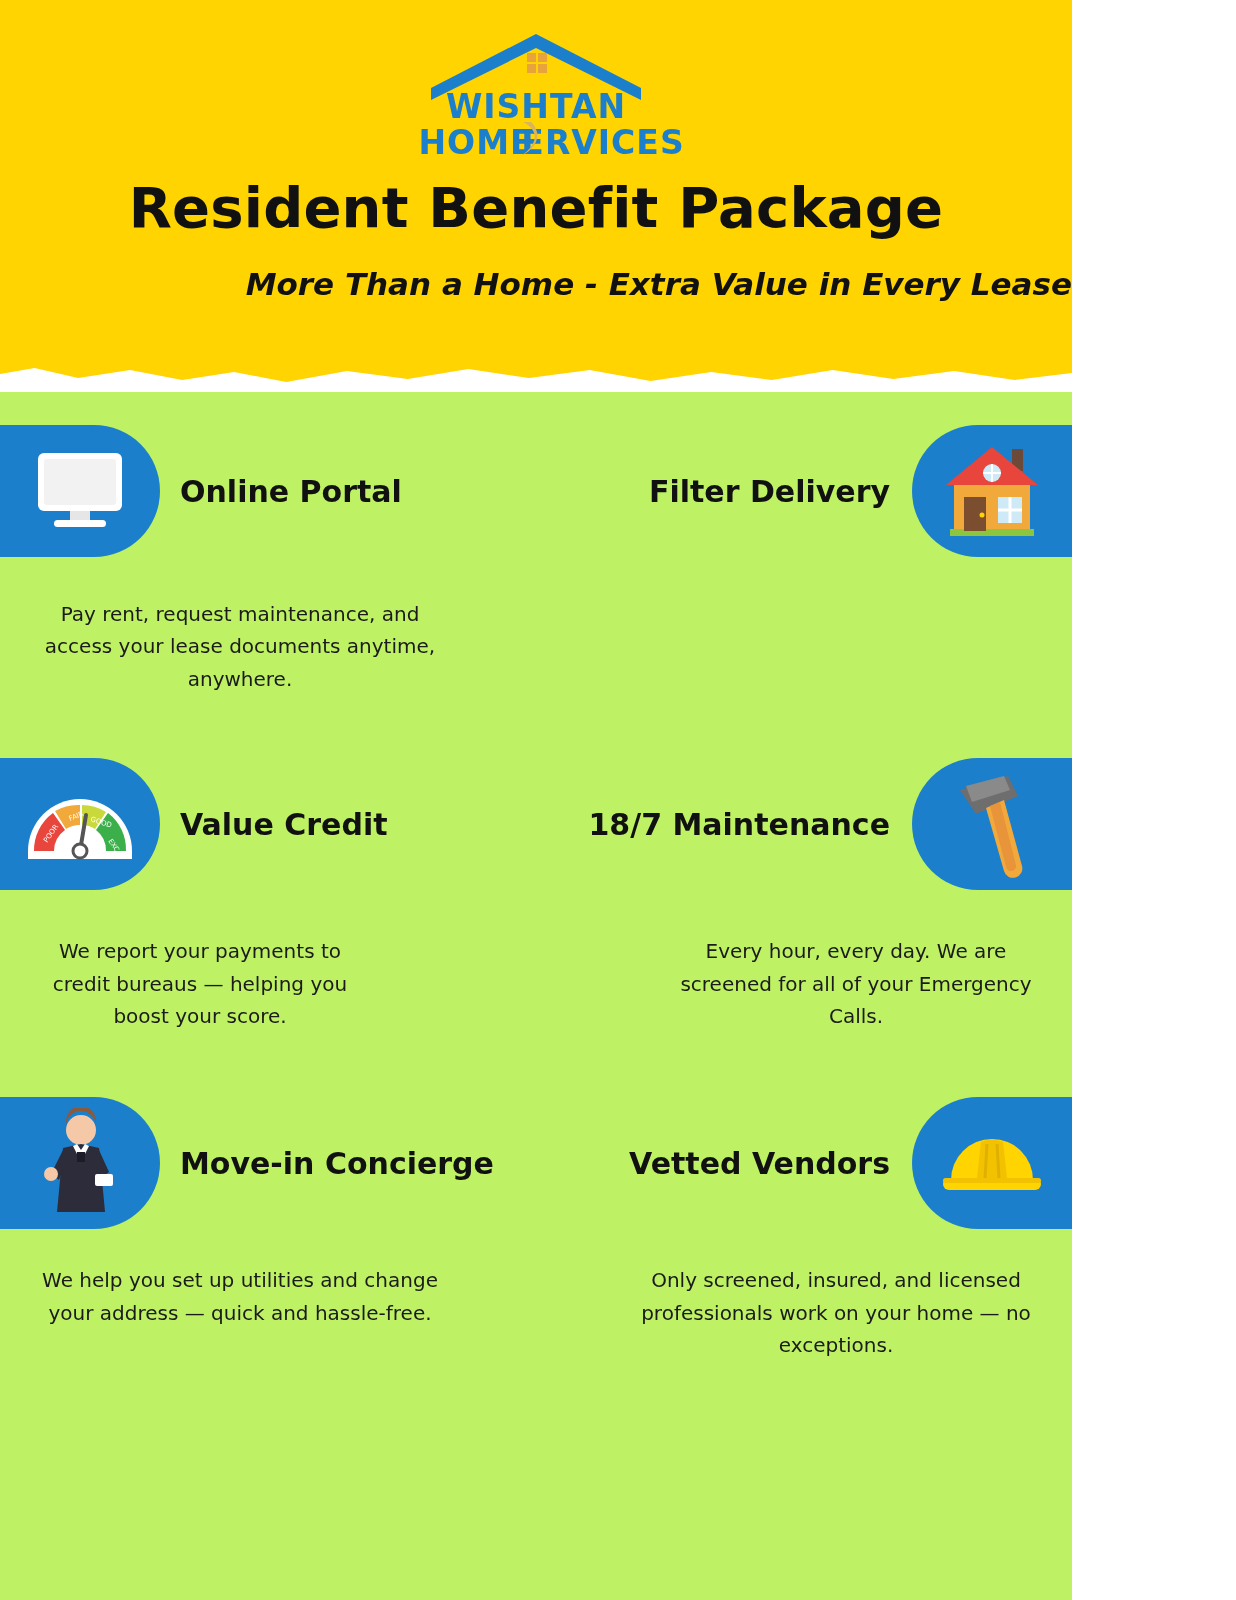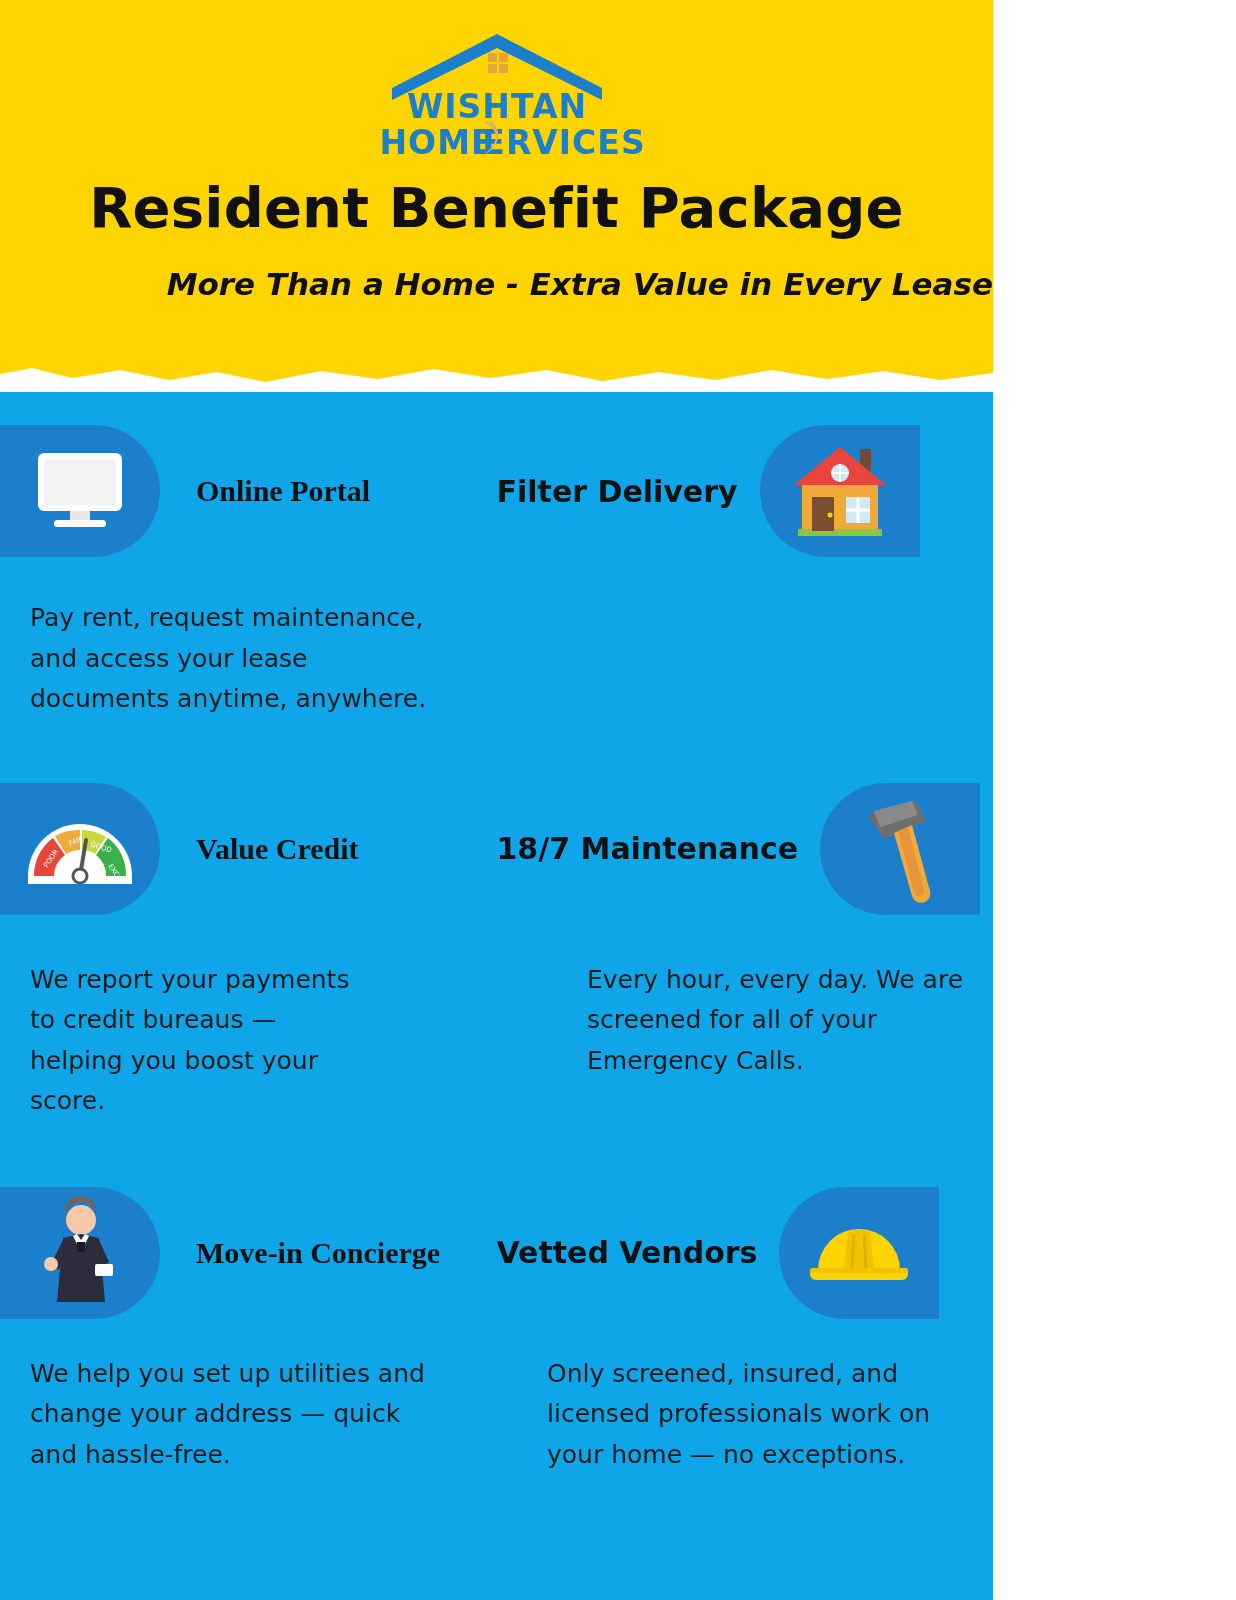--- a/index.html
+++ b/index.html
@@ -5,23 +5,23 @@
   * { box-sizing: border-box; margin: 0; padding: 0; }
   html, body {
     width: 1236px;
     height: 1600px;
     background: #ffffff;
     font-family: "DejaVu Sans", "Liberation Sans", sans-serif;
     overflow: hidden;
   }
   .page {
     position: relative;
-    width: 993px;
+    width: 1072px;
     height: 1600px;
-    background: #0ea5e9;
+    background: #bef264;
   }
 
   
   .header {
     position: relative;
     width: 100%;
     height: 392px;
     background: #FFD400;
     overflow: hidden;
   }
@@ -78,48 +78,48 @@
     position: relative;
   }
 
   .head-line {
     position: relative;
     display: flex;
     align-items: center;
     height: 142px;
   }
   .head-line.left  { justify-content: flex-start; }
-  .head-line.right { }
+  .head-line.right { justify-content: flex-end; }
 
   .pill {
     width: 160px;
     height: 132px;
     background: #1C7FCB;
     display: flex;
     align-items: center;
     justify-content: center;
     flex: none;
   }
   .pill.left-pill  { border-radius: 0 66px 66px 0; }
   .pill.right-pill { border-radius: 66px 0 0 66px; }
 
   .benefit-title {
     font-size: 30px;
     font-weight: bold;
     color: #111111;
     white-space: nowrap;
   }
-  .head-line.left .benefit-title  { margin-left: 36px; font-family: Liberation Serif, serif; }
+  .head-line.left .benefit-title  { margin-left: 20px; }
   .head-line.right .benefit-title { margin-right: 22px; }
 
   .benefit-desc {
-    font-size: 25px;
+    font-size: 20px;
     line-height: 1.62;
     color: #1b1b1b;
-    text-align: left;
+    text-align: center;
     margin: 26px auto 0;
     max-width: 420px;
   }
 
   .r1 .benefit-desc { margin-top: 36px; }
   .r2 .benefit-desc { margin-top: 40px; }
   .r3 .benefit-desc { margin-top: 30px; }
 
   .col.c-left  .benefit-desc { margin-left: 30px; }
   .col.c-right .benefit-desc { margin-right: 26px; }

